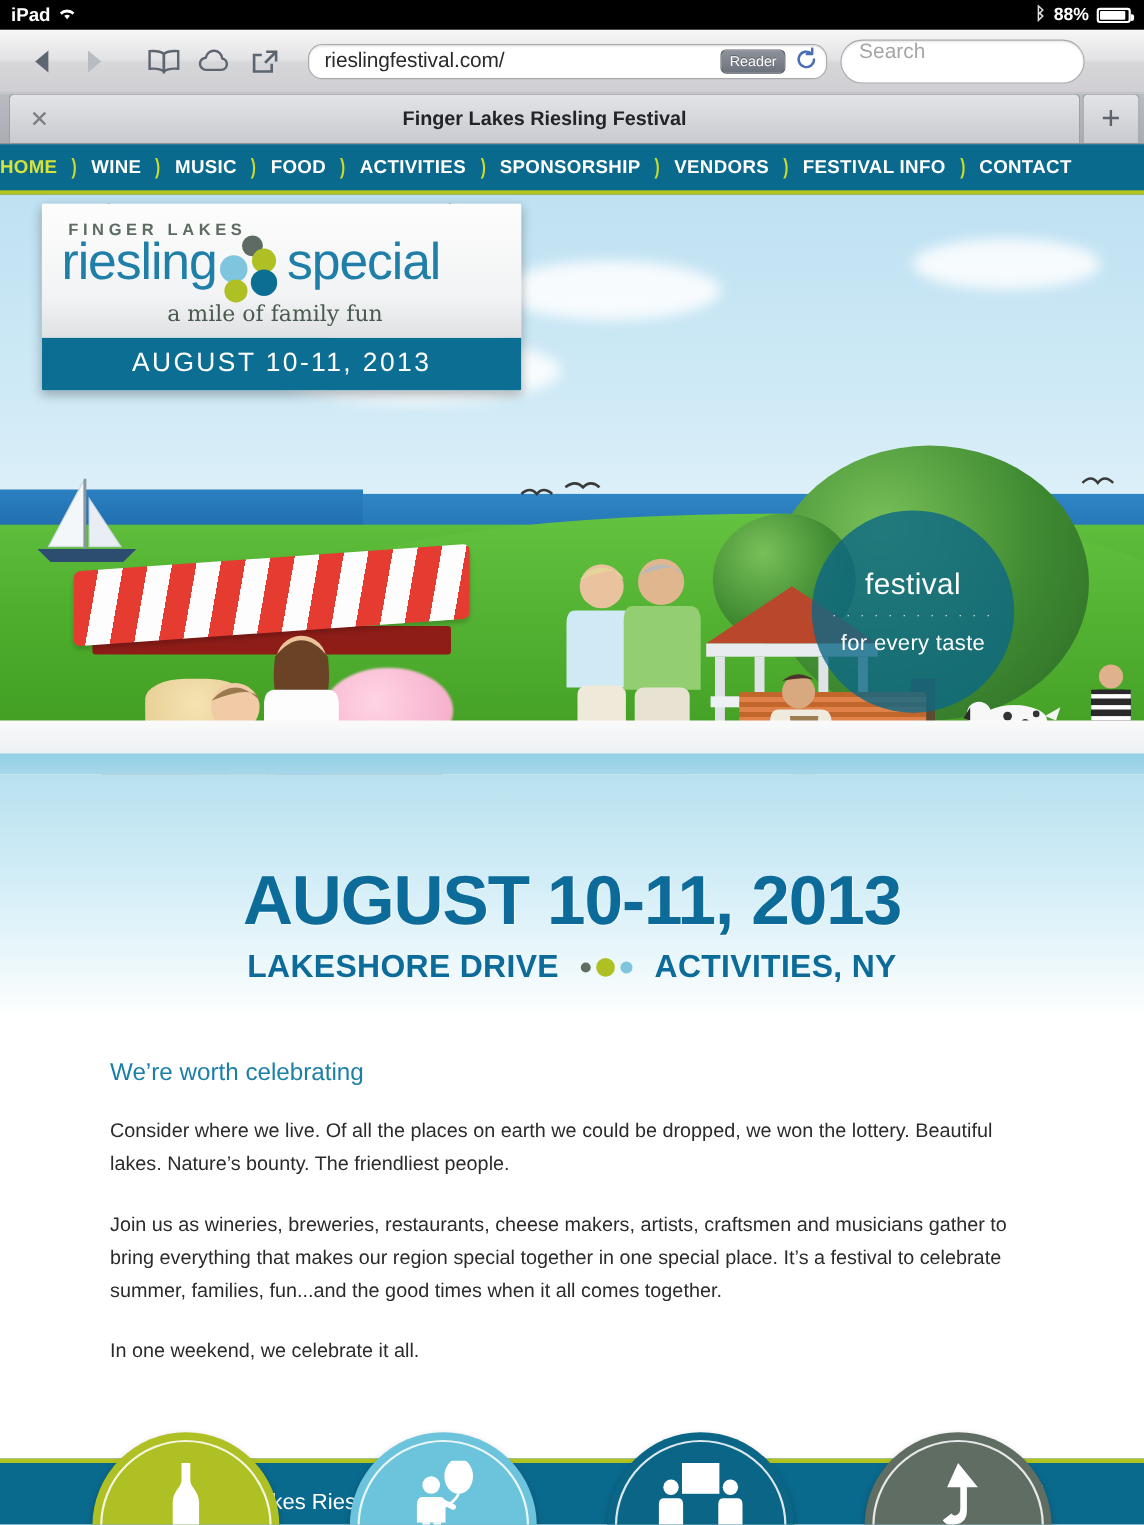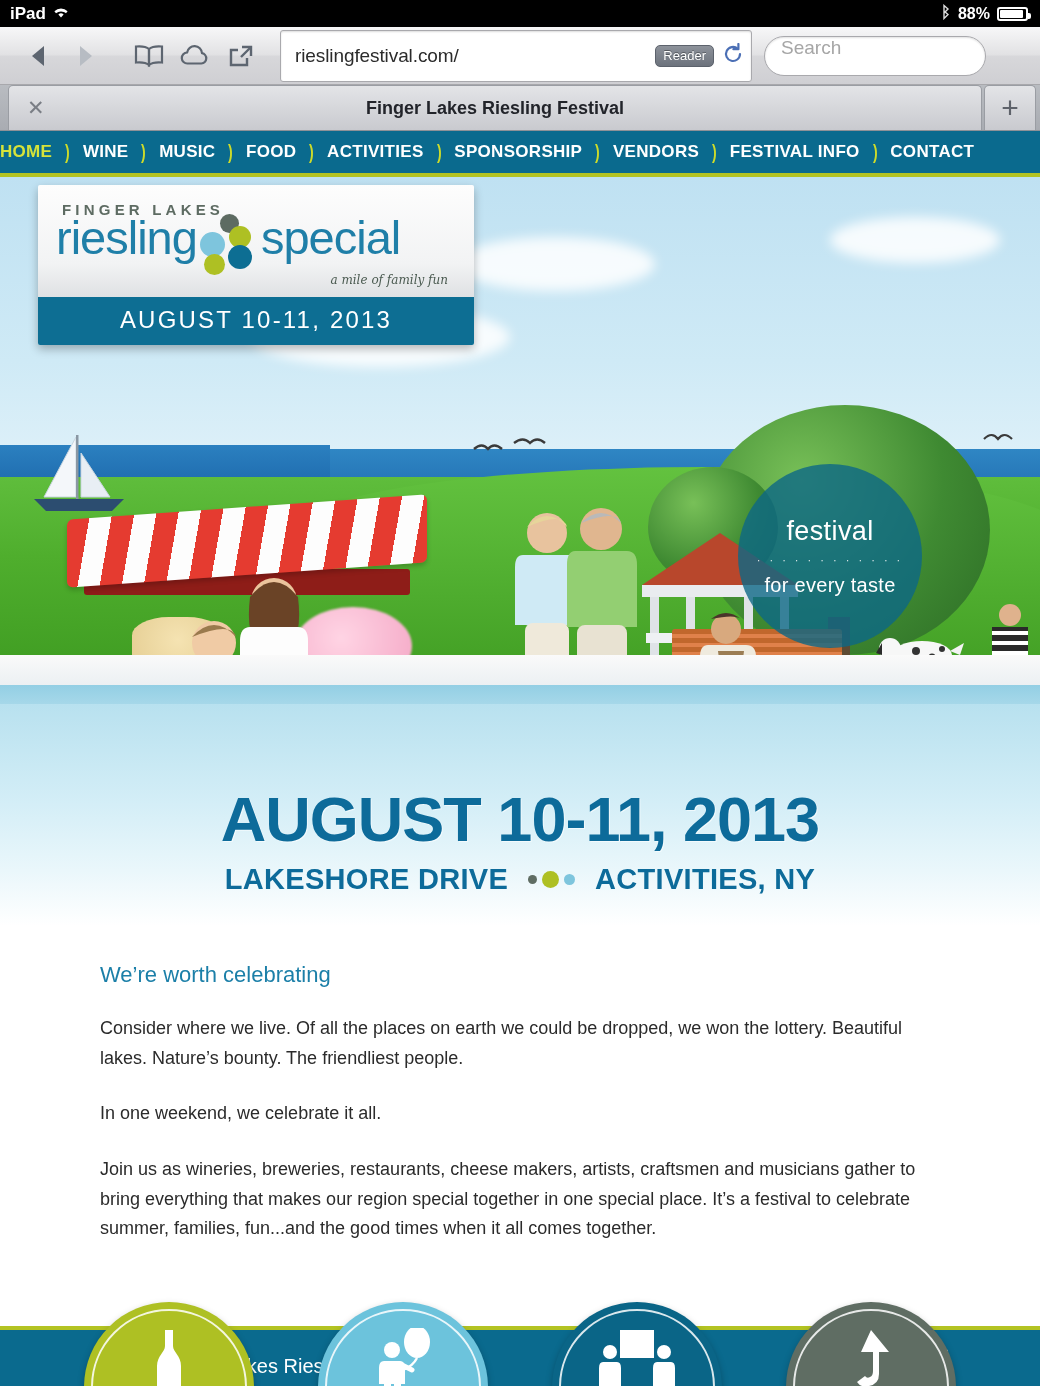--- a/index.html
+++ b/index.html
@@ -46,22 +46,22 @@
     display: flex; align-items: center; padding: 0 16px; gap: 0;
   }
   .tb-icon {
     width: 46px; height: 42px; display: flex; align-items: center; justify-content: center;
     color: #5d6570;
   }
   .tb-icon.disabled { color: #b7bcc3; }
   .tb-icon.gap-left { margin-left: 18px; }
 
   .urlfield {
-    flex: 1 1 auto; height: 52px; margin-left: 16px; margin-right: 12px;
-    background: #fff; border: 1px solid #a9a9ad; border-radius: 3px;
+    flex: 1 1 auto; height: 32px; margin-left: 16px; margin-right: 12px;
+    background: #fff; border: 1px solid #a9a9ad; border-radius: 13px;
     box-shadow: inset 0 1px 2px rgba(0,0,0,.14);
     display: flex; align-items: center; padding: 0 8px 0 14px;
     max-width: 472px;
   }
   .urltext { flex: 1; font-size: 19px; color: #2b2b2b; letter-spacing: -.1px; }
   .reader-btn {
     font-size: 13px; color: #fff; background: linear-gradient(to bottom,#8d929a,#6c727c);
     border: 1px solid #5c626c; border-radius: 5px; padding: 3px 7px 4px;
     text-shadow: 0 -1px 0 rgba(0,0,0,.35); font-weight: normal; line-height: 1;
   }
@@ -181,21 +181,21 @@
   .logo-l1 {
     font-size: 15px; letter-spacing: 4.2px; color: #5d6b62; font-weight: bold;
     padding-left: 10px;
   }
   .logo-row { display: flex; align-items: baseline; padding-left: 4px; margin-top: -4px; }
   .logo-riesling { font-size: 47px; color: #1f7fa8; font-weight: normal; letter-spacing: -1px; line-height: 1; }
   .logo-festival { font-size: 47px; color: #1f7fa8; font-weight: normal; letter-spacing: -1px; line-height: 1; }
   .dots { position: relative; width: 62px; height: 58px; margin: 0 1px; align-self: flex-end; }
   .dot { position: absolute; border-radius: 50%; }
   .logo-tag {
-    text-align: right; font-size: 12px; color: #4a5a50; font-style: italic;
+    text-align: center; font-size: 20px; color: #4a5a50; 
     padding-right: 12px; margin-top: 1px; font-family: "DejaVu Serif", serif;
   }
   .logo-date {
     background: #0d6e93; color: #fff; text-align: center;
     font-size: 24px; letter-spacing: 2.2px; padding: 9px 0 11px; font-weight: normal;
   }
   .hang { position: absolute; width: 2px; background: #5e6a71; top: -9px; height: 14px; }
   .hang::after { content:""; position:absolute; left:-4px; top:12px; width:10px; height:10px; border-radius:50%; background:#4f5a61; }
 
   .taste-badge {
@@ -571,22 +571,22 @@
       <i class="sd" style="width:17px;height:17px;background:#aec023;"></i>
       <i class="sd" style="width:11px;height:11px;background:#7ec5dd;"></i>
     </span>
     <span>ACTIVITIES, NY</span>
   </div>
 </div>
 
 <div class="content">
   <h2 class="c-head">We’re worth celebrating</h2>
   <p class="c-para">Consider where we live. Of all the places on earth we could be dropped, we won the lottery. Beautiful lakes. Nature’s bounty. The friendliest people.</p>
+  <p class="c-para">Join us as wineries, breweries, restaurants, cheese makers, artists, craftsmen and musicians gather to bring everything that makes our region special together in one special place. It’s a festival to celebrate summer, families, fun...and the good times when it all comes together.</p>
   <p class="c-para">In one weekend, we celebrate it all.</p>
-  <p class="c-para">Join us as wineries, breweries, restaurants, cheese makers, artists, craftsmen and musicians gather to bring everything that makes our region special together in one special place. It’s a festival to celebrate summer, families, fun...and the good times when it all comes together.</p>
 </div>
 
 <div class="footer-spacer"></div>
 
 <div class="footer">
   <span class="copy">© 2013 Finger Lakes Riesling Festival</span>
   <span class="social">
     <a class="sbtn">
       <svg width="16" height="20" viewBox="0 0 16 20">
           <path d="M10.5 20v-9h3l.5-3.5h-3.5V5.4c0-1 .3-1.7 1.8-1.7H14V.6C13.7.5 12.6.4 11.3.4 8.6.4 6.8 2 6.8 5v2.5H3.8V11h3v9z" fill="#0a6a8e"></path>

